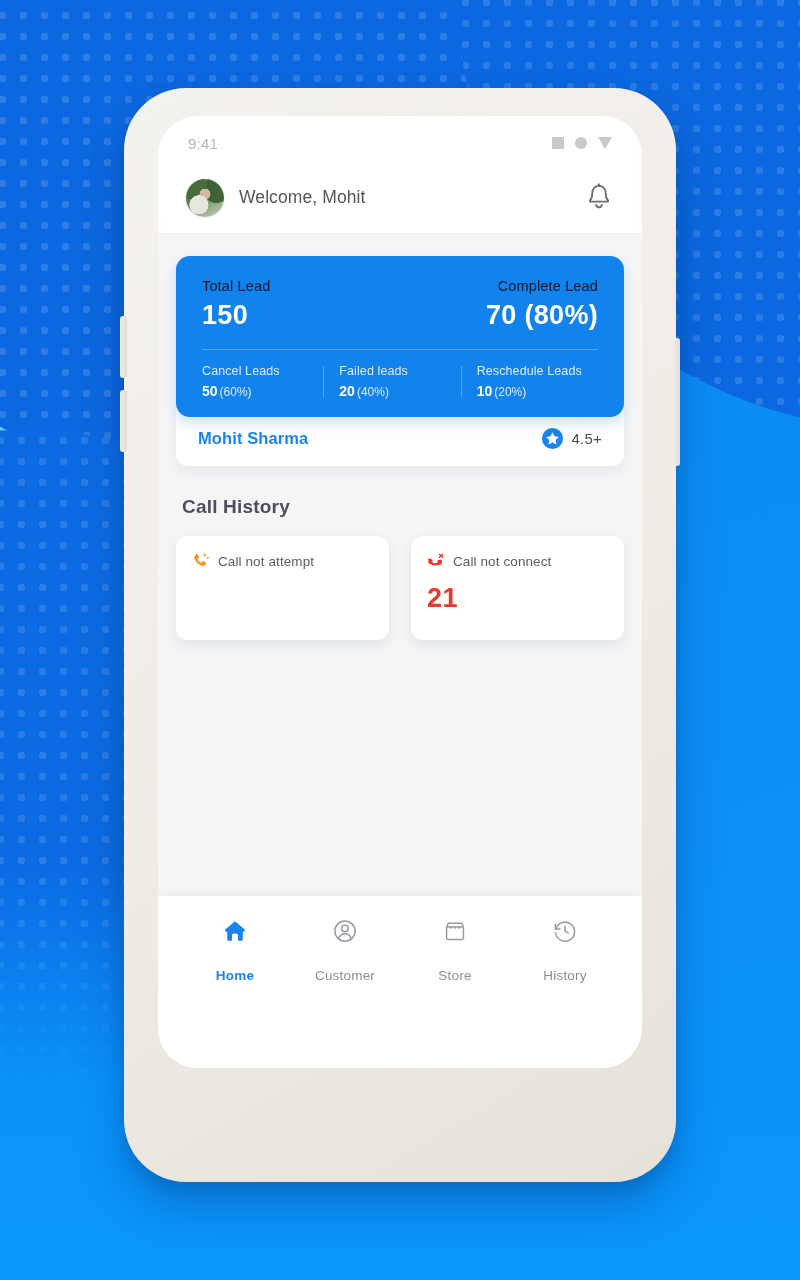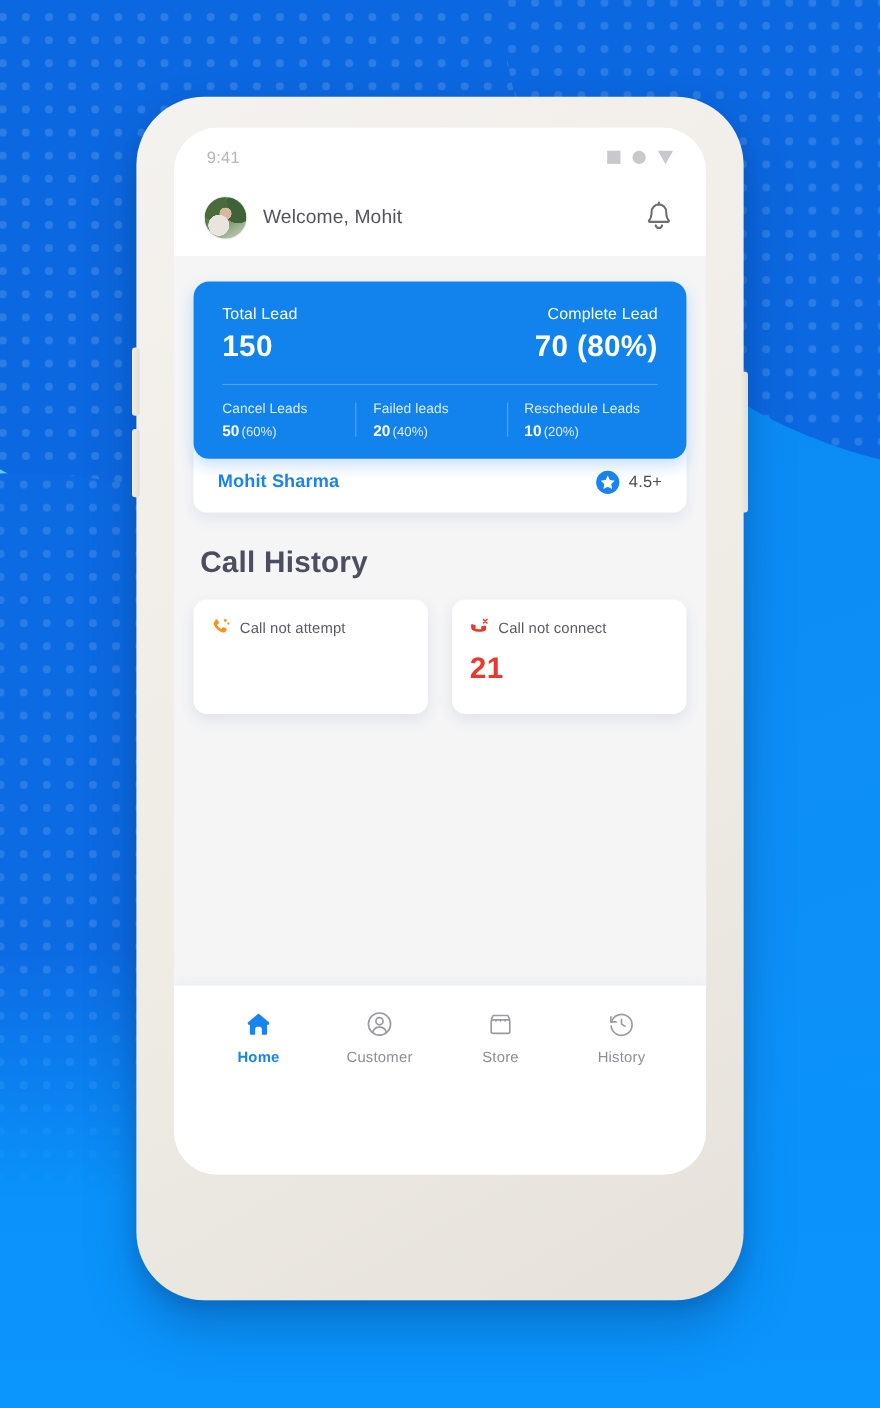--- a/index.html
+++ b/index.html
@@ -129,21 +129,21 @@
   
   .stats-wrap { position:relative; }
   .stats-card {
     background:#1282ed; border-radius:14px; padding:22px 26px 18px 26px;
     color:#fff; position:relative; z-index:2;
     box-shadow:0 6px 14px rgba(18,120,230,.22);
   }
   .stats-top { display:flex; }
   .stat-big { flex:1; }
   .stat-big.right { text-align:right; }
-  .stat-label { font-size:14.5px; color:#ffffff; letter-spacing:.15px; }
+  .stat-label { font-size:14.5px; color:#0f172a; letter-spacing:.15px; }
   .stat-value { font-size:27px; font-weight:bold; margin-top:6px; letter-spacing:.3px; }
   .hr { height:1px; background:rgba(255,255,255,.28); margin:18px 0 14px 0; }
   .stats-bottom { display:flex; }
   .sb-cell { flex:1; position:relative; padding-right:10px; }
   .sb-cell + .sb-cell { padding-left:16px; }
   .sb-cell + .sb-cell::before {
     content:""; position:absolute; left:0; top:2px; bottom:2px;
     width:1px; background:rgba(255,255,255,.28);
   }
   .sb-label { font-size:12.5px; color:#dcebfd; letter-spacing:.1px; }
@@ -158,21 +158,21 @@
     padding:20px 22px 16px 22px;
     display:flex; align-items:center;
     box-shadow:0 6px 12px rgba(40,80,140,.08);
   }
   .name-text { font-size:16.5px; font-weight:bold; color:#1a84ee; letter-spacing:.1px; }
   .rating { margin-left:auto; display:flex; align-items:center; gap:8px;justify-content:space-between; }
   .rating-val { font-size:15px; color:#4d4d58; letter-spacing:.2px; }
 
   
   .section-title {
-    font-size:27px; font-weight:bold; color:#4d4d60;
+    font-size:19px; font-weight:bold; color:#4d4d60;
     margin:30px 0 0 6px; letter-spacing:.2px;
   }
   .call-row { display:flex; gap:22px; margin-top:18px; }
   .call-card {
     flex:1; background:#fff; border-radius:12px;
     padding:16px 16px 18px 16px; min-height:104px;
     box-shadow:0 5px 13px rgba(50,80,130,.10);
   }
   .call-head { display:flex; align-items:center; gap:9px; }
   .call-label { font-size:13.5px; color:#5b5b66; letter-spacing:.1px; }
@@ -180,21 +180,21 @@
   .num-orange { color:#f59423; }
   .num-red { color:#e8392f; }
 
   
   .bottomnav {
     flex:none; background:#fff; height:172px;
     display:flex; align-items:flex-start; padding:22px 22px 0 22px;
     box-shadow:0 -2px 10px rgba(40,70,120,.05);
   }
   .nav-item {
-    flex:1; display:flex; flex-direction:column; align-items:center; gap:9px;
+    flex:1; display:flex; flex-direction:column; align-items:center; gap:24px;
   }
   .nav-label { font-size:13.5px; color:#8e8e99; letter-spacing:.2px; }
   .nav-item.active .nav-label { color:#1a84ee; font-weight:bold; }
 </style>
 </head>
 <body>
 
 <div id="bg">
   <div class="bg-base"></div>
   <div class="bg-cyan"></div>

